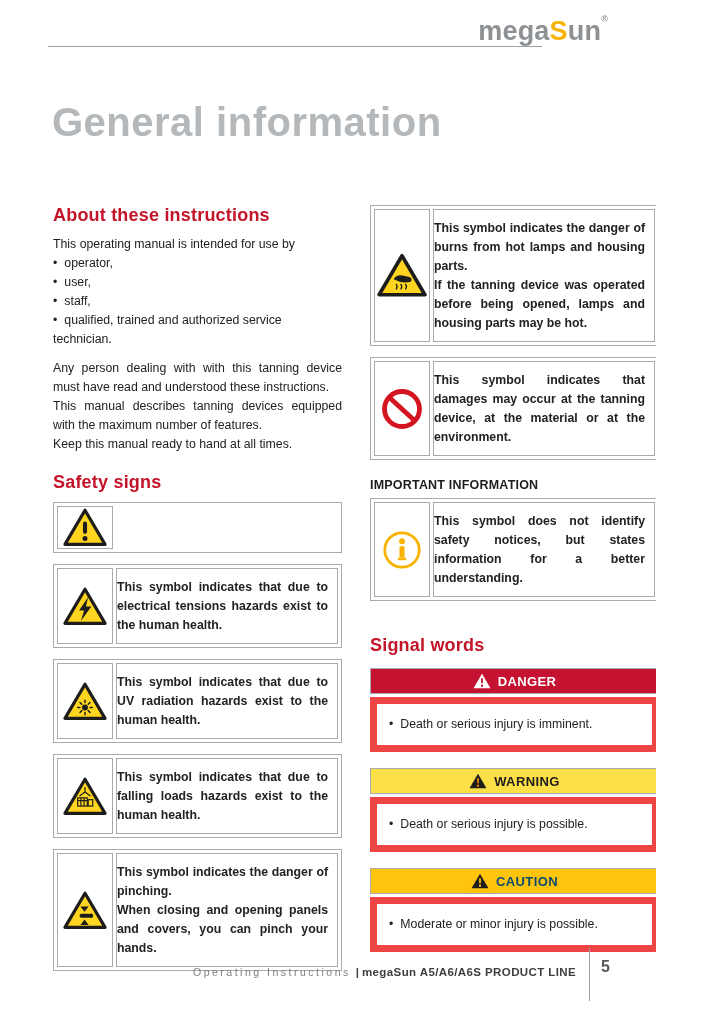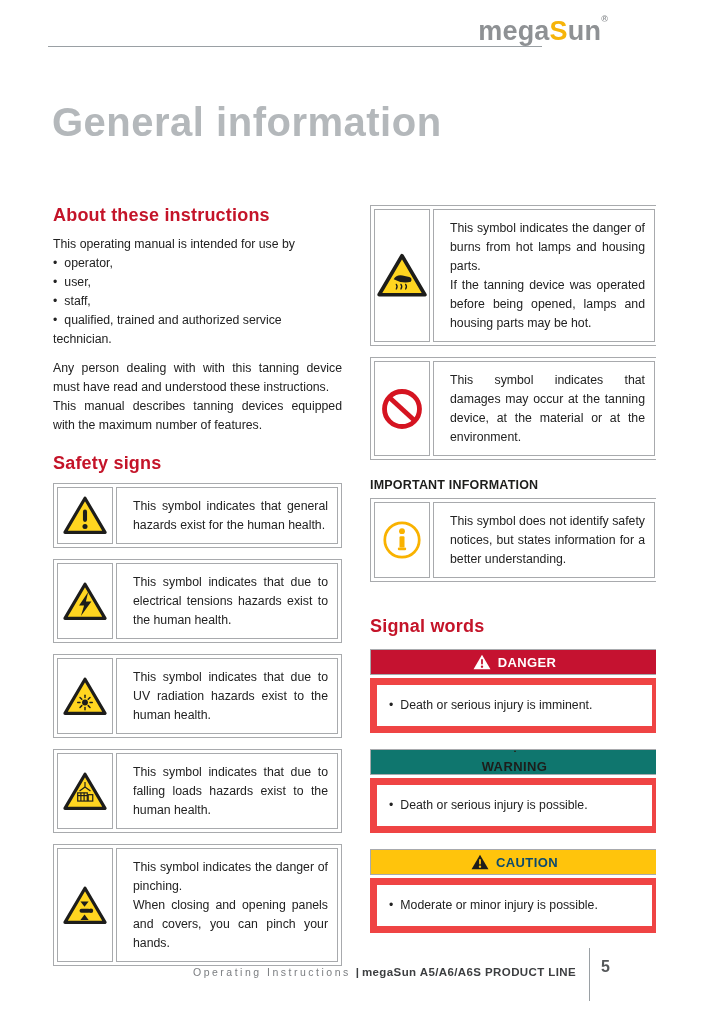--- a/index.html
+++ b/index.html
@@ -27,28 +27,28 @@
   .bullet-line::before { content:"•"; margin-right:7px; }
   .para { margin-top:10px; text-align:justify; }
   .para.tight { margin-top:0; }
 
   .section-gap { margin-top:18px; }
 
   
   .sign-box { border:1px solid #a8aaad; padding:3px; display:flex; gap:3px; margin-bottom:11px; background:#fff; }
   .sign-cell { border:1px solid #a8aaad; background:#fff; }
   .icon-cell { width:56px; display:flex; align-items:center; justify-content:center; flex:none; }
-  .text-cell { flex:1; padding:9px 9px 8px 16px; }
+  .text-cell { flex:1; padding:9px 9px 8px 0;font-weight:bold; }
   .text-cell p { font-size:12.3px; line-height:19px; text-align:justify; hyphens:manual; }
 
   
   .signal-block { margin-bottom:16px; }
   .signal-bar { height:26px; border:1px solid #a8aaad; display:flex; align-items:center; justify-content:center; gap:7px; font-size:13px; font-weight:bold; letter-spacing:0.4px; }
   .signal-bar.danger { background:#c51230; color:#ffffff; }
-  .signal-bar.warning { background:#0f766e; color:#1d1d1b;flex-direction:column; }
+  .signal-bar.warning { background:#fde047; color:#1d1d1b; }
   .signal-bar.caution { background:#ffc40c; color:#0c4a6e;margin-top:13px; }
   .signal-body { border:7px solid #ef4444; margin-top:3px; padding:13px 10px 14px 12px; font-size:12.3px; }
   .signal-body .desc::before { content:"•"; margin-right:7px; }
 
   
   .footer { position:absolute; top:948px; left:0; right:46px; display:flex; justify-content:flex-end; align-items:flex-start; }
   .footer-text { margin-top:14px; white-space:nowrap; }
   .footer-left { font-size:10.5px; letter-spacing:2.5px; color:#7a7d80; }
   .footer-sep { font-size:11.5px; font-weight:bold; color:#3c3e40; margin:0 3px 0 5px; }
   .footer-right { font-size:11.5px; font-weight:bold; color:#3c3e40; letter-spacing:0.4px; }
@@ -70,33 +70,31 @@
   <div class="col col-left">
 
     <h2 class="red">About these instructions</h2>
     <div class="body-text">This operating manual is intended for use by</div>
     <div class="bullet-line">operator,</div>
     <div class="bullet-line">user,</div>
     <div class="bullet-line">staff,</div>
     <div class="bullet-line">qualified, trained and authorized service technician.</div>
     <div class="body-text para">Any person dealing with with this tanning device must have read and understood these instructions.</div>
     <div class="body-text para tight">This manual describes tanning devices equipped with the maximum number of features.</div>
+    <div class="body-text para tight">Keep this manual ready to hand at all times.</div>
 
     <h2 class="red section-gap">Safety signs</h2>
 
     <div class="sign-box">
       <div class="sign-cell icon-cell">
         <svg viewBox="0 0 100 90" width="46" height="41">
           <path d="M50 7 L94 82 L6 82 Z" fill="#ffd520" stroke="#1d1d1b" stroke-width="7" stroke-linejoin="round"></path>
           <rect x="45.5" y="32" width="9" height="27" rx="4.5" fill="#1d1d1b"></rect>
           <circle cx="50" cy="69" r="5.5" fill="#1d1d1b"></circle>
         </svg>
-      </div>
-      <div class="sign-cell text-cell">
-        <p>This symbol indicates that general haz­ards exist for the human health.</p>
       </div>
     </div>
 
     <div class="sign-box">
       <div class="sign-cell icon-cell">
         <svg viewBox="0 0 100 90" width="46" height="41">
           <path d="M50 7 L94 82 L6 82 Z" fill="#ffd520" stroke="#1d1d1b" stroke-width="7" stroke-linejoin="round"></path>
           <path d="M57 24 L37 54 L48 54 L41 77 L64 45 L52 45 Z" fill="#1d1d1b"></path>
         </svg>
       </div>

